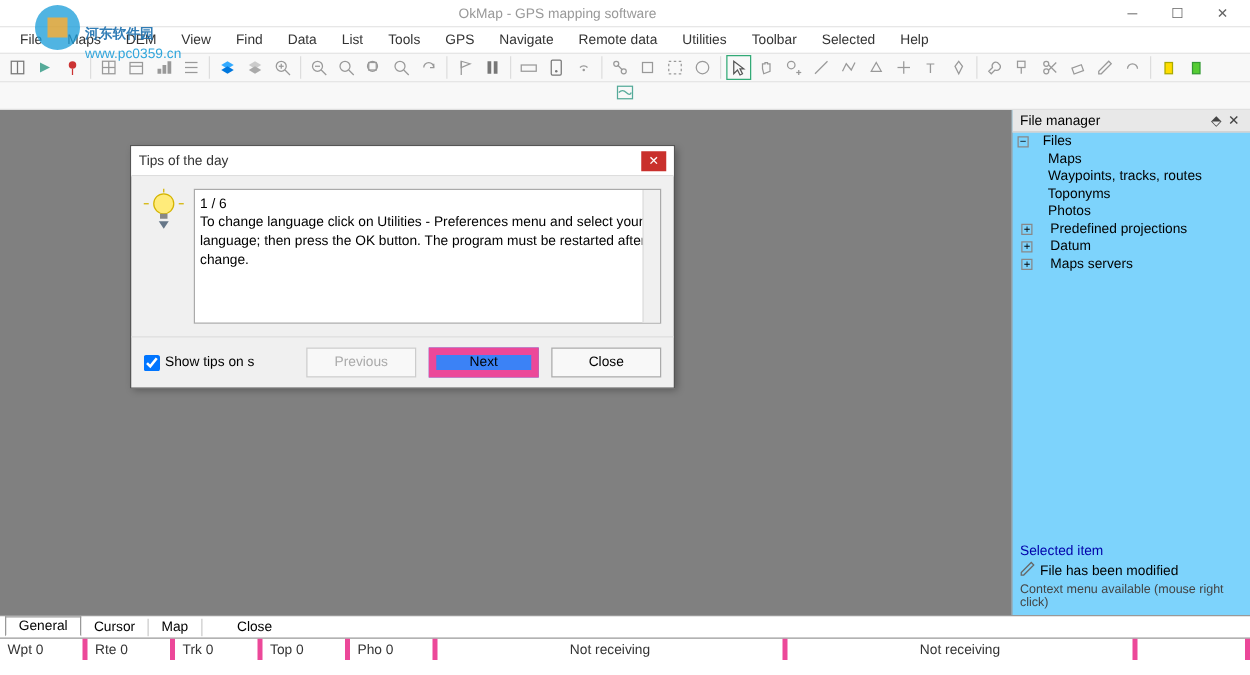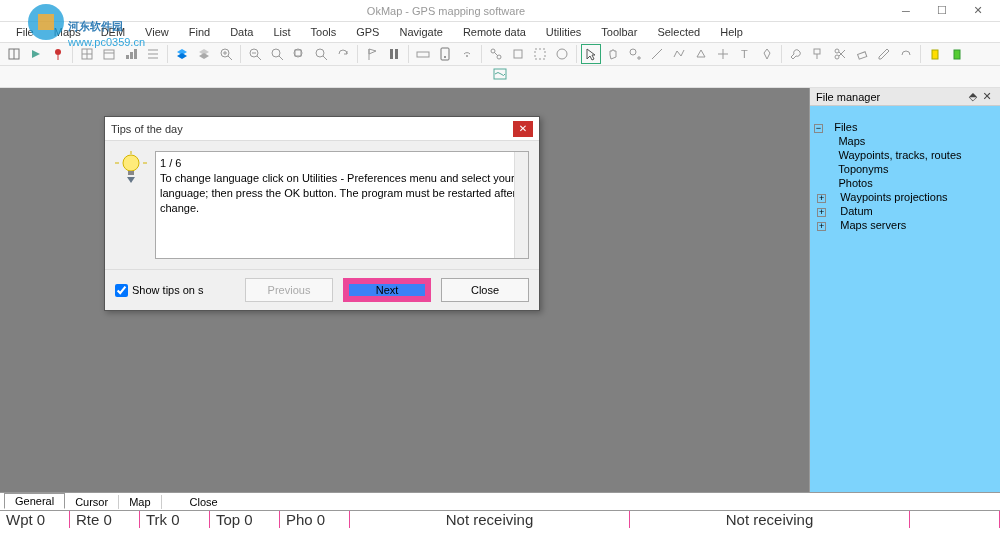--- a/index.html
+++ b/index.html
@@ -15,21 +15,21 @@
 .toolbar .tb { width: 20px; height: 20px; display: flex; align-items: center; justify-content: center; color: #888; }
 .toolbar .sep { width: 1px; height: 18px; background: #ddd; margin: 0 2px; }
 .toolbar2 { height: 22px; background: #f8f8f8; display: flex; align-items: center; padding: 0 4px; gap: 12px; border-bottom: 1px solid #e0e0e0; flex-direction: column; }
 .toolbar2 .tb2 { width: 20px; height: 18px; display: flex; align-items: center; justify-content: center; }
 .main { display: flex; height: 404px; }
 .canvas { flex: 1; background: #808080; position: relative; }
 .sidepanel { width: 191px; background: #7dd3fc; border-left: 1px solid #999; display: flex; flex-direction: column; }
 .sidehdr { background: #e8e8e8; padding: 2px 6px; display: flex; align-items: center; border-bottom: 1px solid #ccc; }
 .sidehdr .t { flex: 1; }
 .sidehdr .pin, .sidehdr .x { width: 14px; text-align: center; color: #444; }
-.tree { flex: 1; font-family: "Courier New", monospace; font-size: 11px; padding: 14px 4px; line-height: 14px; overflow: auto; }
+.tree { flex: 1; font-family: "Courier New", monospace; font-size: 11px; padding: 0 4px; line-height: 14px; overflow: auto; }
 .tree .row { white-space: pre; color: #000; }
 .tree .exp { display: inline-block; width: 9px; height: 9px; border: 1px solid #888; text-align: center; line-height: 7px; font-size: 9px; margin-right: 2px; vertical-align: middle; }
 .selbox { padding: 4px 6px; }
 .selbox .sh { color: #0000aa; margin-bottom: 2px; }
 .selbox .fline { display: flex; align-items: center; gap: 4px; }
 .selbox .ctx { color: #444; font-size: 10px; margin-top: 2px; }
 .dialog { position: absolute; left: 104px; top: 28px; width: 436px; background: #f0f0f0; border: 1px solid #555; box-shadow: 2px 2px 6px rgba(0,0,0,0.3); }
 .dlgtitle { height: 24px; display: flex; align-items: center; padding: 0 6px; background: #fff; border-bottom: 1px solid #ddd; }
 .dlgtitle .t { flex: 1; color: #333; }
 .dlgtitle .cx { width: 20px; height: 16px; background: #c9302c; color: #fff; display: flex; align-items: center; justify-content: center; font-size: 10px; }
@@ -40,21 +40,21 @@
 .dlgbtns { display: flex; align-items: center; padding: 8px 10px; gap: 10px; border-top: 1px solid #ddd; }
 .dlgbtns label { display: flex; align-items: center; gap: 4px; }
 .dlgbtns .sp { flex: 1; }
 .dlgbtns button { width: 88px; height: 24px; border: 1px solid #aaa; background: #f8f8f8; }
 .dlgbtns button.prev { color: #aaa; border-color: #ccc; }
 .dlgbtns button.next { border: 6px solid #ec4899; background: #3b82f6; }
 .bottomtabs { height: 18px; display: flex; align-items: center; border-top: 1px solid #999; padding: 0 4px; gap: 0; }
 .bottomtabs span { padding: 1px 10px; border-right: 1px solid #ccc; font-size: 11px; }
 .bottomtabs span.active { border: 1px solid #999; border-bottom: 1px solid #fff; position: relative; top: -1px; background: #fff; }
 .status { height: 18px; display: flex; border-top: 1px solid #999; }
-.status .cell { border-right: 1px solid #ec4899; padding: 1px 6px; font-size: 15px; color: #333; display: flex; align-items: center; text-align: right; }
+.status .cell { border-right: 4px solid #ec4899; padding: 1px 6px; font-size: 11px; color: #333; display: flex; align-items: center; text-align: right; }
 .status .cell.w { flex: 1; justify-content: center; }
 svg { overflow: visible; }
 </style>
 </head>
 <body>
 
 <div class="titlebar">
   <span class="title">OkMap - GPS mapping software</span>
   <div class="winbtns">
     <div class="winbtn">─</div>
@@ -401,23 +401,33 @@
       <span class="t">File manager</span>
       <span class="pin">⬘</span>
       <span class="x">✕</span>
     </div>
     <div class="tree">
       <div class="row"><span class="exp">−</span>   <span>Files</span></div>
       <div class="row">        <span>Maps</span></div>
       <div class="row">        <span>Waypoints, tracks, routes</span></div>
       <div class="row">        <span>Toponyms</span></div>
       <div class="row">        <span>Photos</span></div>
-      <div class="row"> <span class="exp">+</span>    <span>Waypoints projections</span></div>
+      <div class="row"> <span class="exp">+</span>    <span>Predefined projections</span></div>
       <div class="row"> <span class="exp">+</span>    <span>Datum</span></div>
       <div class="row"> <span class="exp">+</span>    <span>Maps servers</span></div>
+    </div>
+    <div class="selbox">
+      <div class="sh">Selected item</div>
+      <div class="fline">
+        <span><svg width="12" height="12">
+              <path d="M1 11 L3 11 L11 3 L9 1 L1 9 Z" fill="none" stroke="#666"></path>
+            </svg></span>
+        <span>File has been modified</span>
+      </div>
+      <div class="ctx">Context menu available (mouse right click)</div>
     </div>
   </div>
 </div>
 
 <div class="bottomtabs">
   <span class="active">General</span>
   <span>Cursor</span>
   <span>Map</span>
   <span style="margin-left:18px;border:none">Close</span>
 </div>

